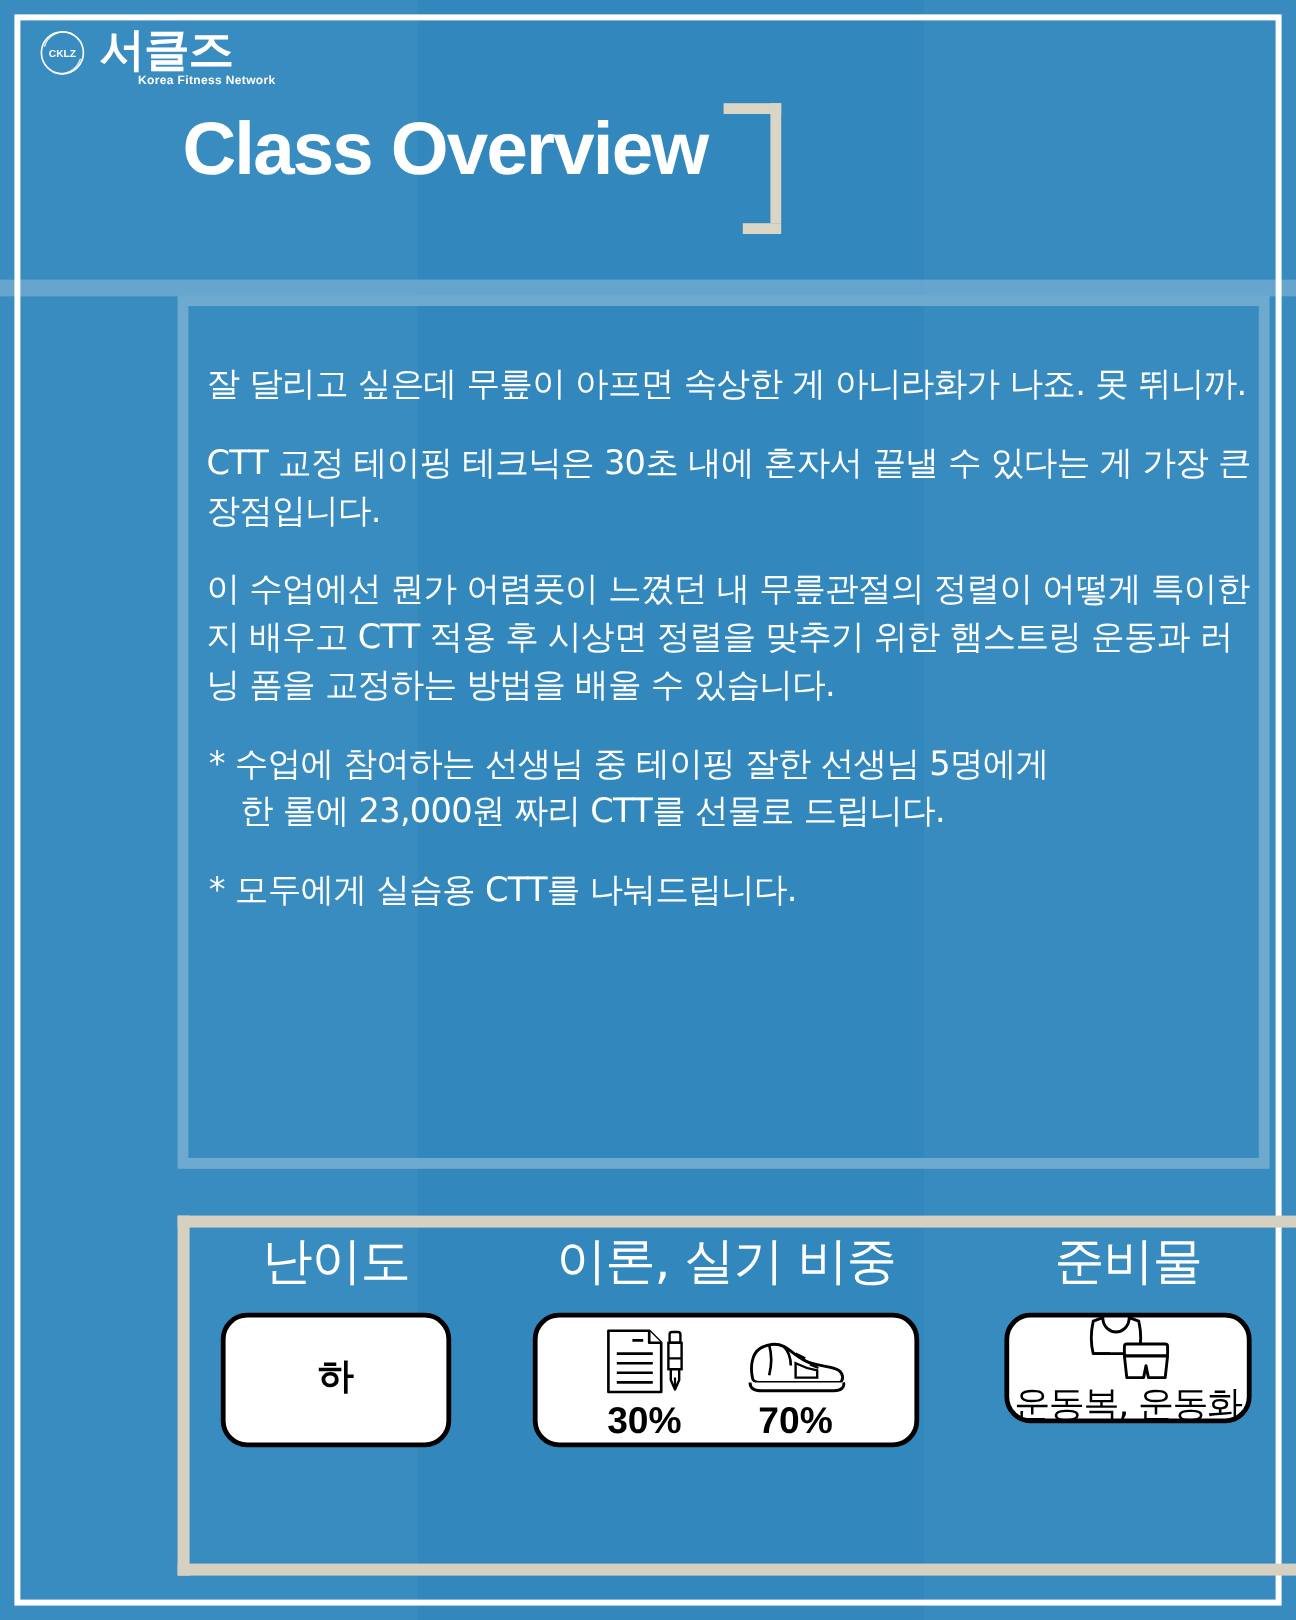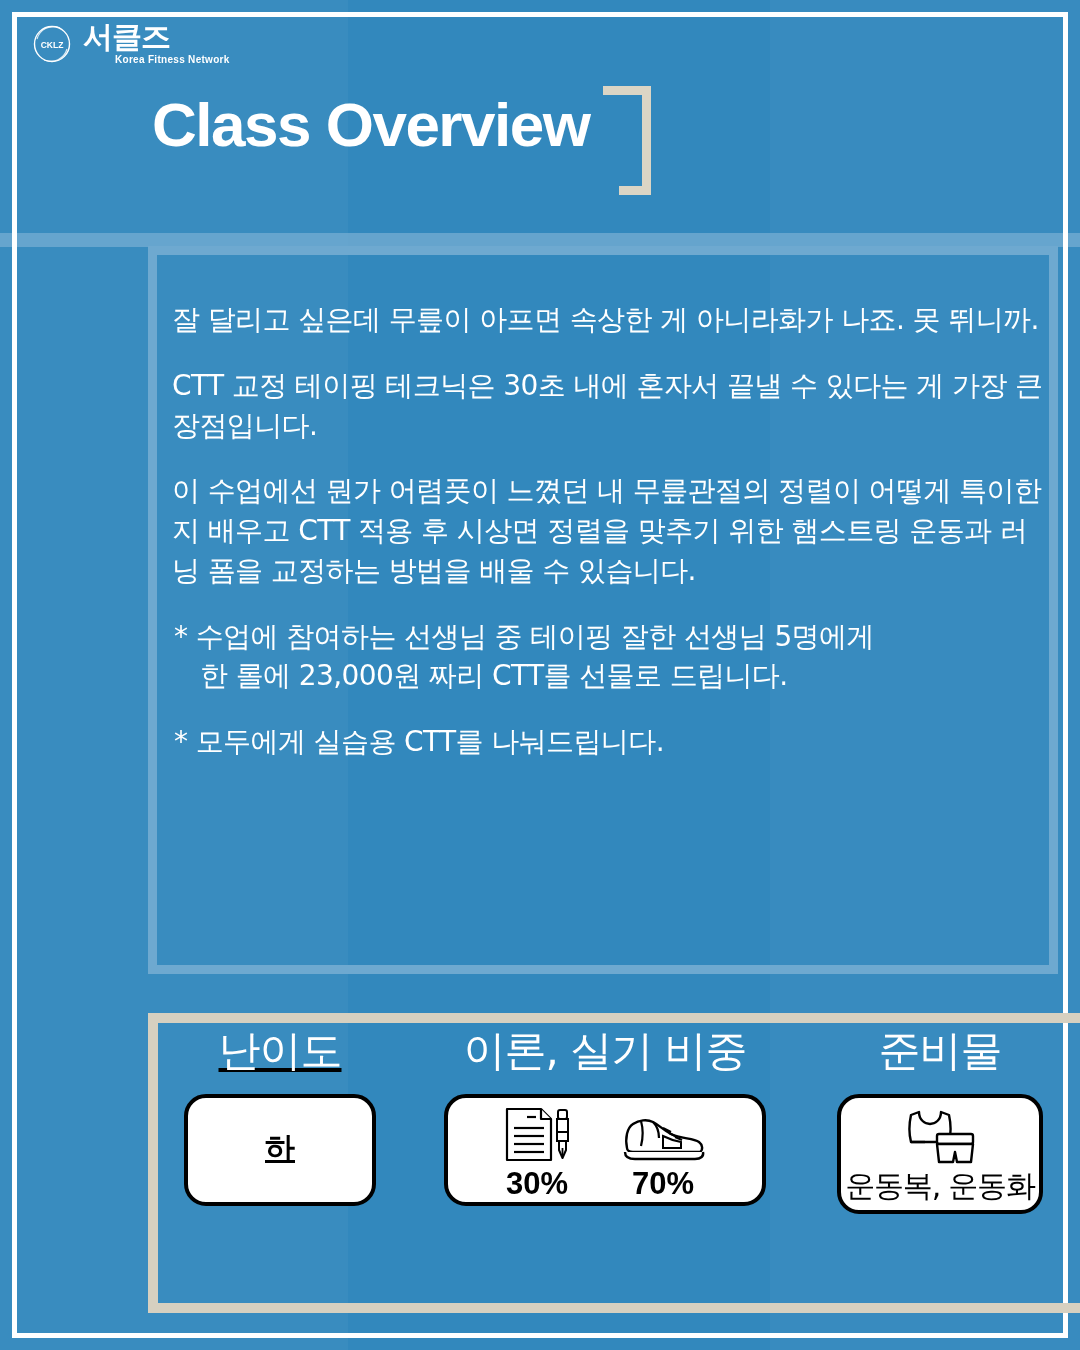--- a/index.html
+++ b/index.html
@@ -35,21 +35,21 @@
   }
 
   
   .logo {
     position:absolute; left:30px; top:22px;
     display:flex; align-items:flex-start; gap:9px; z-index:5;
   }
   .logo-emblem { width:44px; height:44px; position:relative; flex:none; }
   .logo-text { display:flex; flex-direction:column; }
   .logo-word {
-    font-size:30px; font-weight:bold; color:#fff; letter-spacing:-1px;
+    font-size:38px; font-weight:bold; color:#fff; letter-spacing:-1px;
     line-height:1; font-family:"DejaVu Sans", sans-serif;
   }
   .logo-sub {
     font-size:10px; font-weight:bold; color:#fff;
     letter-spacing:.3px; line-height:1; margin-top:3px;
     font-family:"Liberation Sans", sans-serif;
     padding-left:32px;
   }
 
   
@@ -105,38 +105,38 @@
   }
 
   .bottom-content {
     position:absolute; left:170px; top:1030px;
     width:890px; height:270px; z-index:6;
     display:flex; justify-content:space-between; align-items:flex-start;
   }
   .info-col {
     display:flex; flex-direction:column; align-items:center;
   }
-  .info-col.c1 { width:220px;text-decoration:underline; }
+  .info-col.c1 { width:220px; }
   .info-col.c2 { width:330px; }
   .info-col.c3 { width:240px; }
 
   .info-label {
     color:#ffffff; font-size:42px; font-weight:500;
     font-family:"DejaVu Sans", sans-serif; letter-spacing:-1px;
     line-height:1; margin-bottom:22px; white-space:nowrap;
   }
 
   .info-card {
     background:#ffffff; border:4px solid #000;
     border-radius:22px; display:flex; flex-direction:column;
     align-items:center; justify-content:center;
   }
   .card-diff { width:192px; height:112px; padding:6px 4px; }
   .card-ratio{ width:322px; height:112px; }
-  .card-gear { width:206px; height:120px; position:relative; }
+  .card-gear { width:206px; height:92px; position:relative; }
 
   .diff-main {
     font-size:30px; font-weight:bold; color:#000; line-height:1;
     font-family:"DejaVu Sans", sans-serif; margin-bottom:5px;
   }
   .diff-sub {
     font-size:13.5px; color:#000; line-height:1.3; text-align:center;
     font-family:"DejaVu Sans", sans-serif; letter-spacing:-.5px;
   }
 

